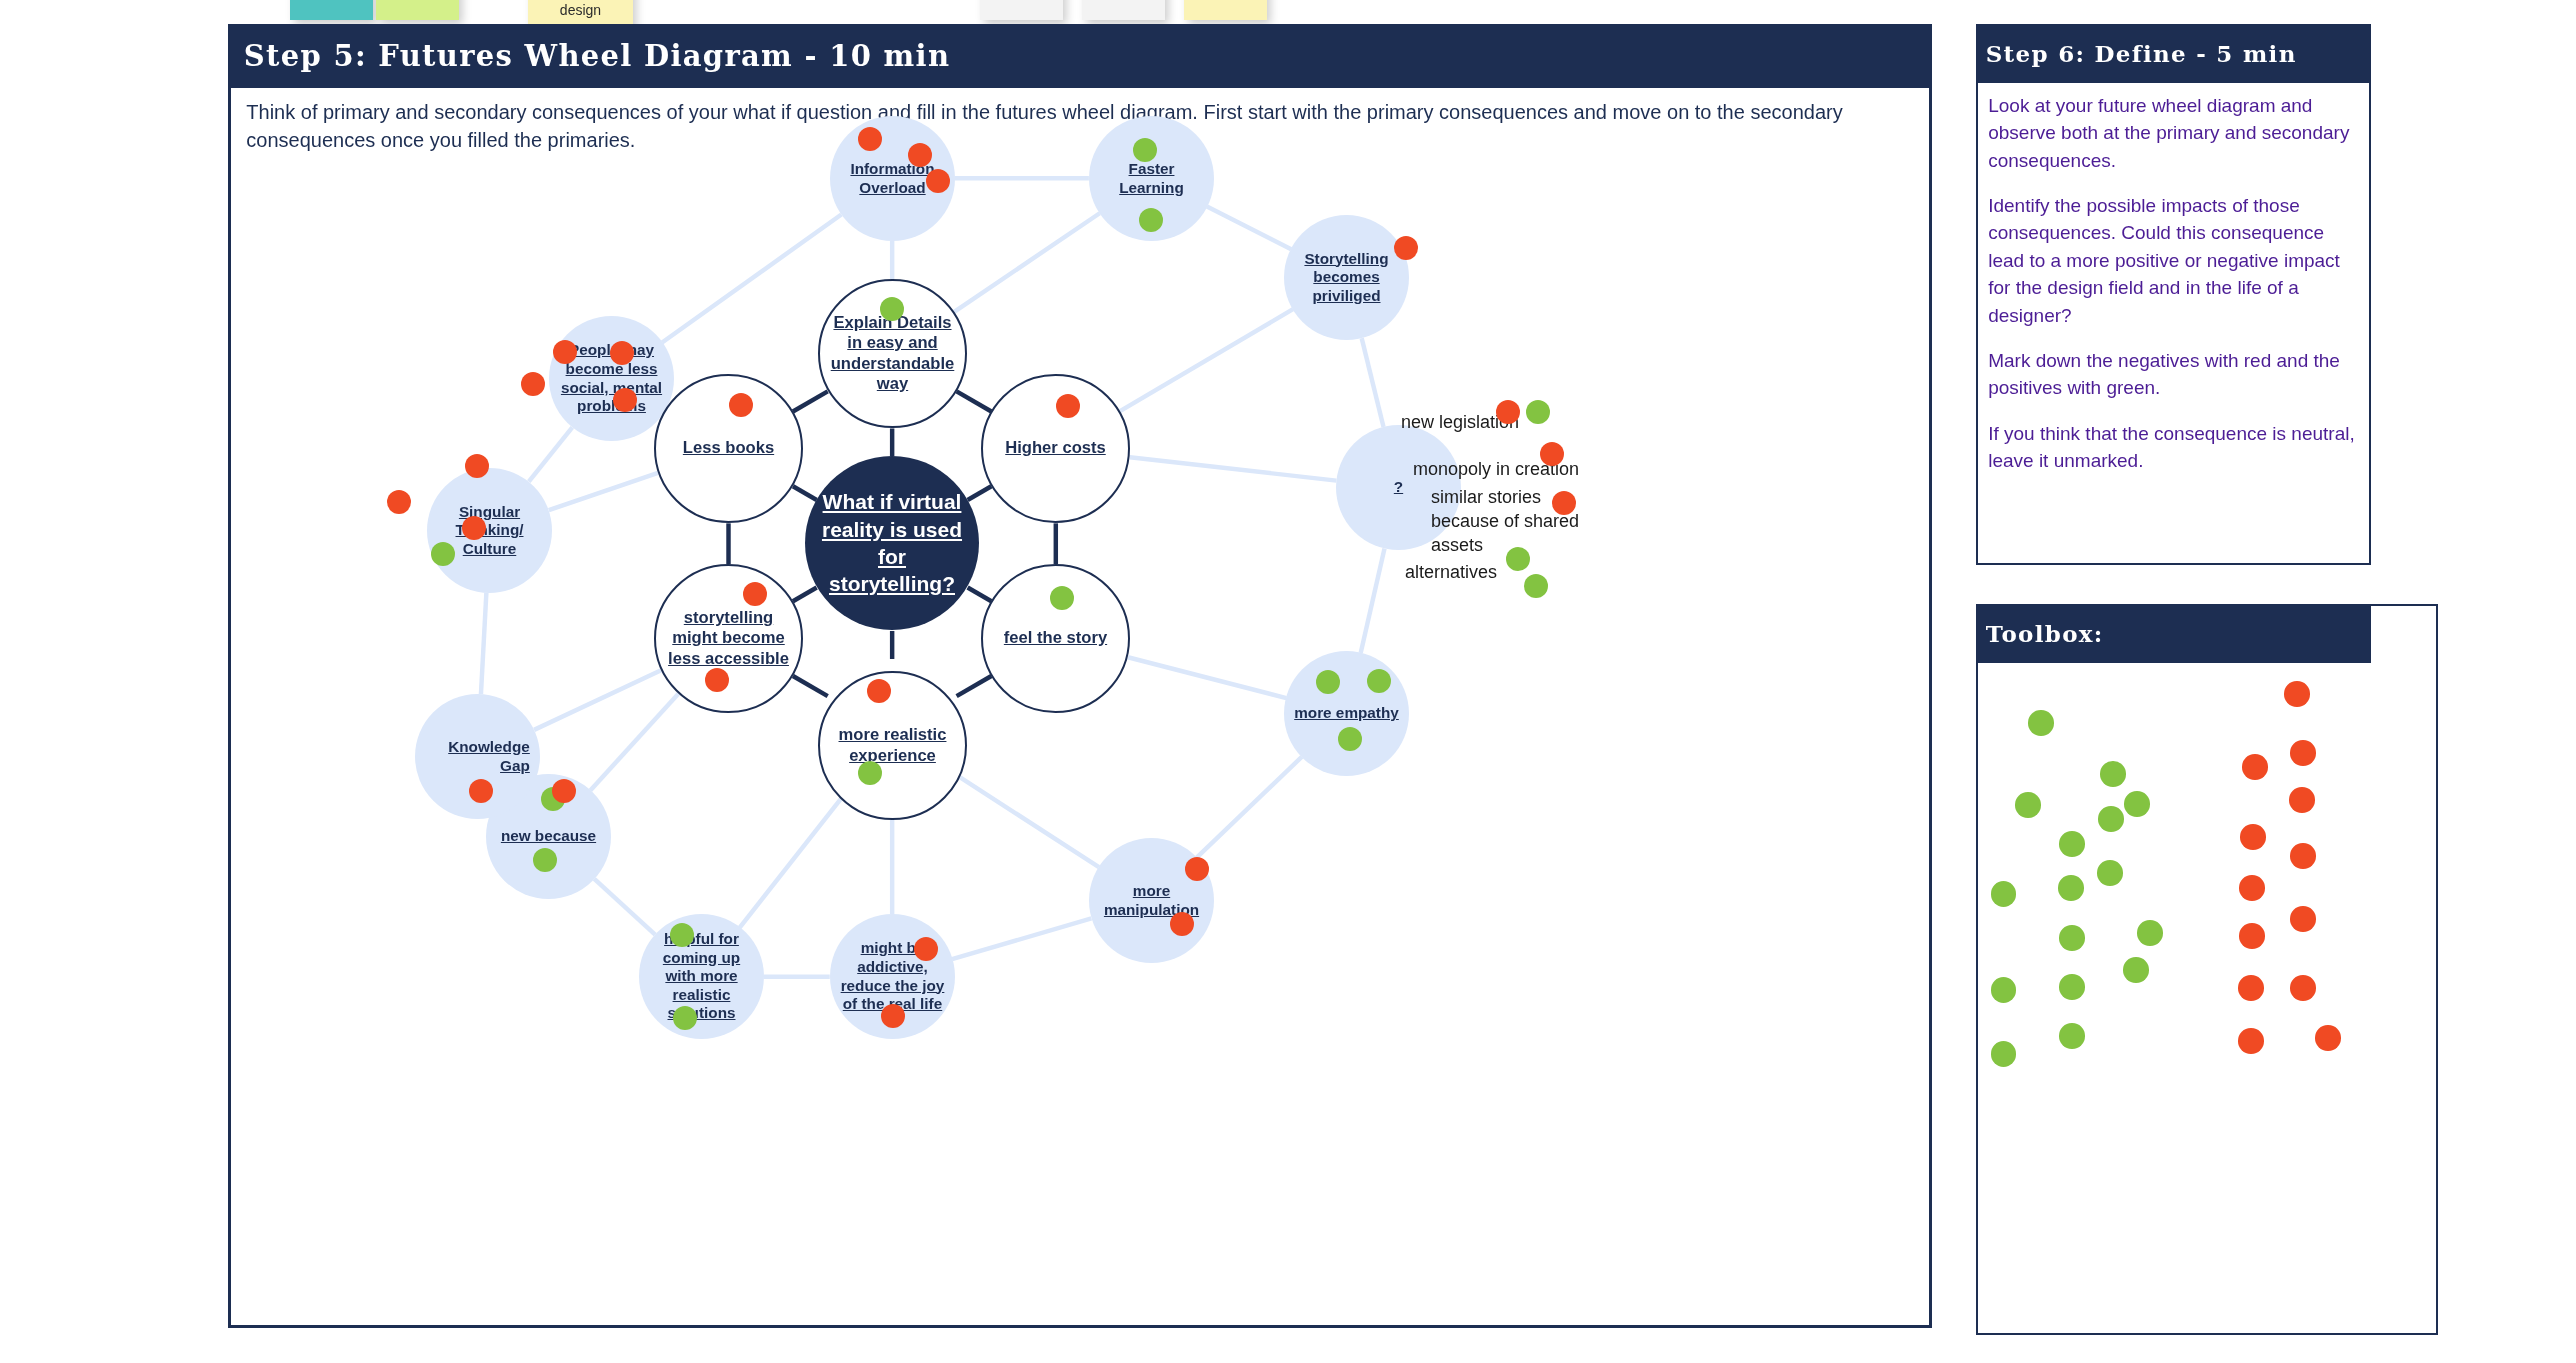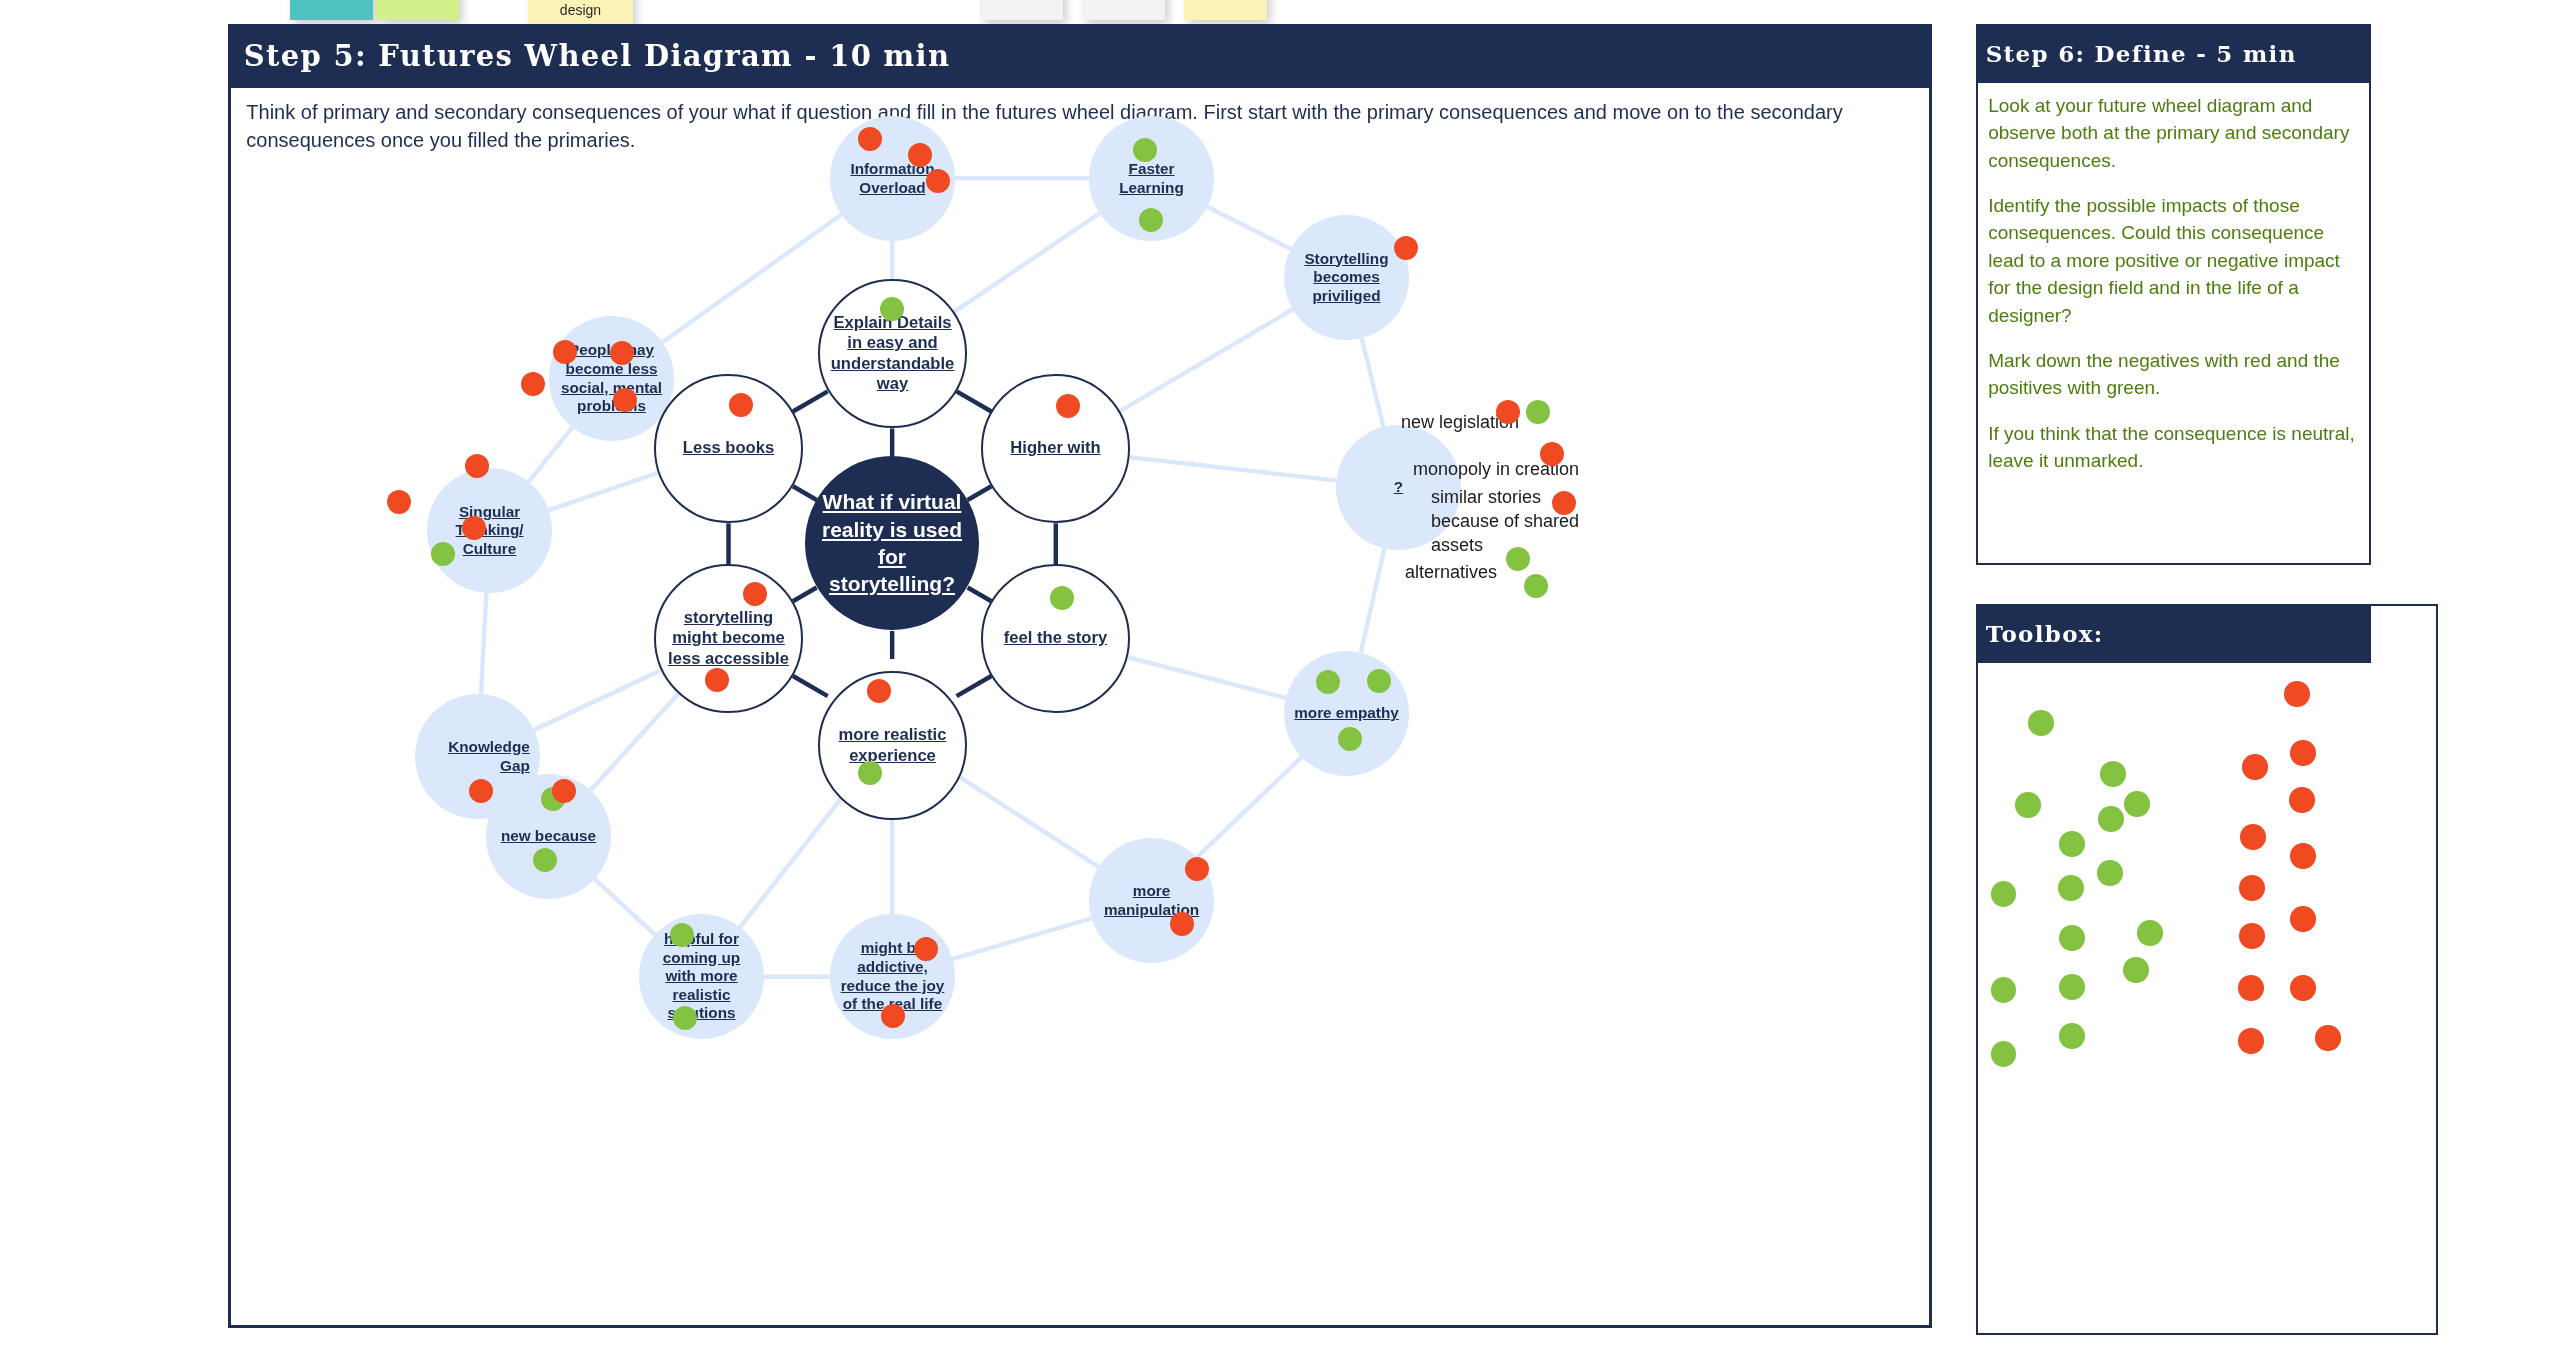--- a/index.html
+++ b/index.html
@@ -90,21 +90,21 @@
     font-size: 23px;
     padding-left: 10.2px;
     box-sizing: border-box;
   }
   #step6-body {
     position: absolute;
     left: 10.2px; top: 66px;
     width: 374px;
     font-size: 19px;
     line-height: 1.44;
-    color: #4d7c0f;
+    color: #4c1d95;
   }
   #step6-body p { margin: 0 0 18px 0; }
 
   
   #toolbox-panel {
     left: 1976px; top: 604px;
     width: 462px; height: 731px;
   }
   #toolbox-panel .panel-header {
     position: absolute;
@@ -273,21 +273,21 @@
         <div class="node node-secondary" style="left: 199px; top: 372px; width: 125px; height: 125px;">
           <span class="node-label">Singular Thinking/ Culture</span>
         </div>
         <div class="node node-secondary" style="left: 321px; top: 220px; width: 125px; height: 125px;">
           <span class="node-label">People may become less social, mental problems</span>
         </div>
         <div class="node node-primary" style="left: 590px; top: 183px; width: 149px; height: 149px;">
           <span class="node-label">Explain Details in easy and understandable way</span>
         </div>
         <div class="node node-primary" style="left: 753px; top: 278px; width: 149px; height: 149px;">
-          <span class="node-label">Higher with</span>
+          <span class="node-label">Higher costs</span>
         </div>
         <div class="node node-primary" style="left: 753px; top: 468px; width: 149px; height: 149px;">
           <span class="node-label">feel the story</span>
         </div>
         <div class="node node-primary" style="left: 590px; top: 575px; width: 149px; height: 149px;">
           <span class="node-label">more realistic experience</span>
         </div>
         <div class="node node-primary" style="left: 426px; top: 468px; width: 149px; height: 149px;">
           <span class="node-label">storytelling might become less accessible</span>
         </div>

